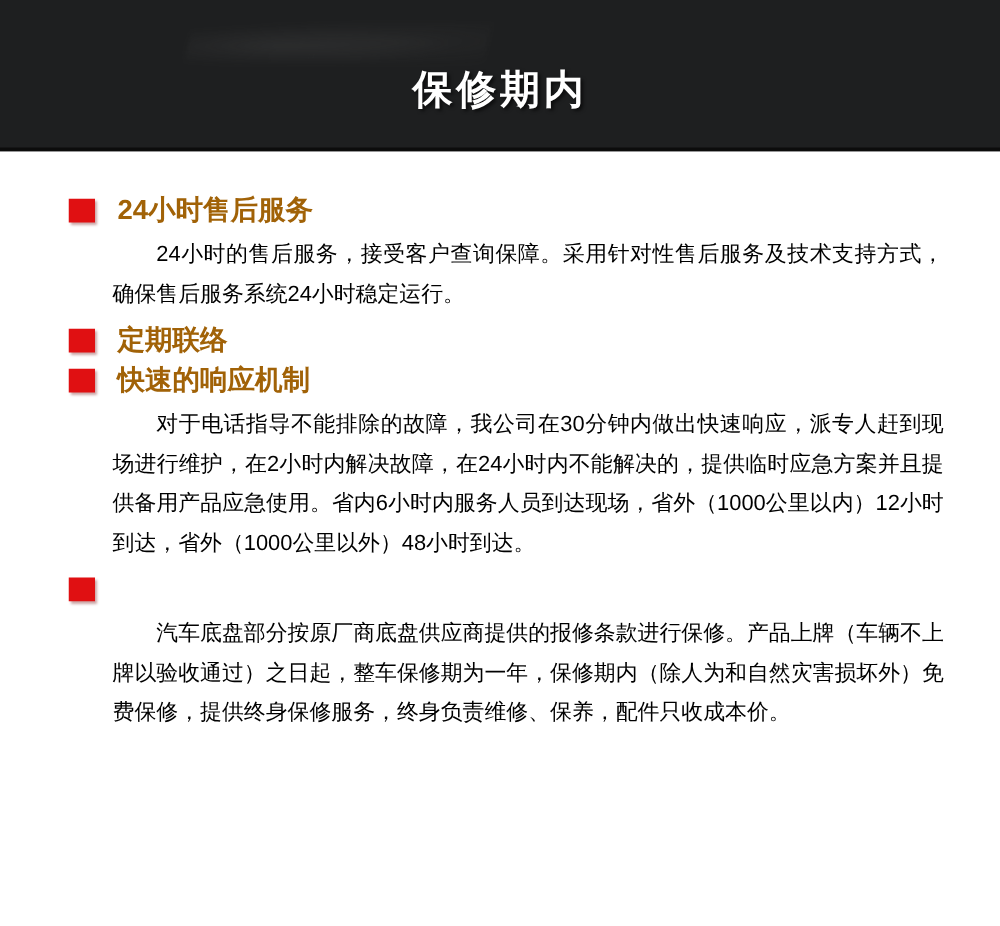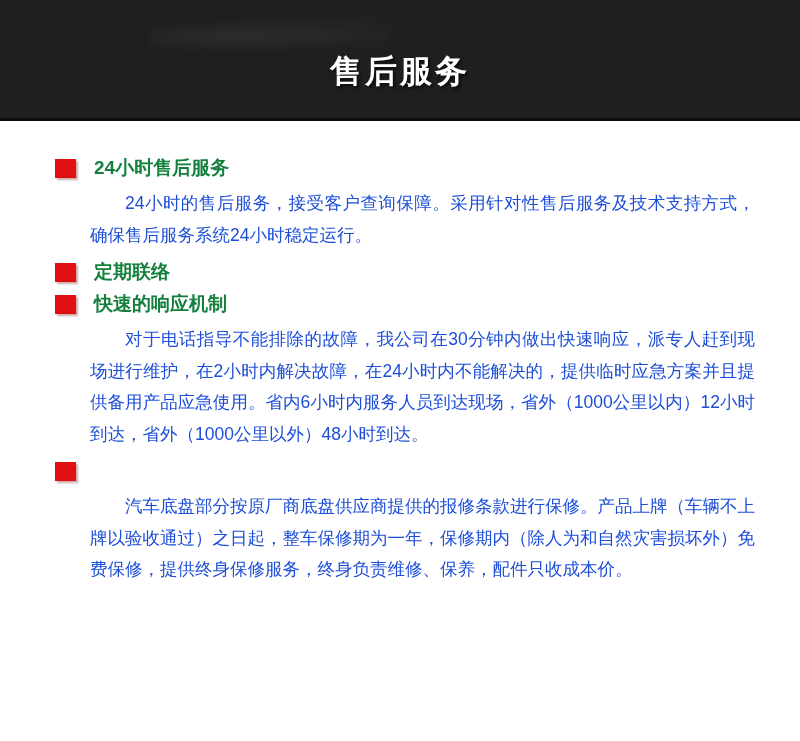--- a/index.html
+++ b/index.html
@@ -58,43 +58,43 @@
   }
   .bullet {
     width: 21px;
     height: 19px;
     background: var(--accent, #e01012);
     box-shadow: 1.5px 2px 2px rgba(110,0,0,0.35);
     flex: 0 0 auto;
   }
   .heading {
     margin: 0 0 0 18px;
-    font-size: 19px;
+    font-size: 22px;
     line-height: 22px;
     font-weight: 700;
-    color: #15803d;
+    color: #a16207;
   }
   .para {
     margin: 9px 0 0 35px;
     font-size: 17.5px;
     line-height: 31.5px;
-    color: #1d4ed8;
+    color: #000000;
     text-align: justify;
     text-indent: 2em;
   }
   .section {
     margin: 0 0 10px 0;
   }
 </style>
 </head>
 <body style="background: rgb(255, 255, 255);">
 
 <header class="banner" style="background: rgb(30, 31, 32);">
   <div class="watermark"></div>
-  <h1 class="banner-title" style="color: rgb(255, 255, 255);">售后服务</h1>
+  <h1 class="banner-title" style="color: rgb(255, 255, 255);">保修期内</h1>
 </header>
 
 <main class="content">
   <section class="section">
     <div class="section-head">
       <span class="bullet"></span>
       <h2 class="heading">24小时售后服务</h2>
     </div>
     <div>
         <p class="para">24小时的售后服务，接受客户查询保障。采用针对性售后服务及技术支持方式，确保售后服务系统24小时稳定运行。</p>

